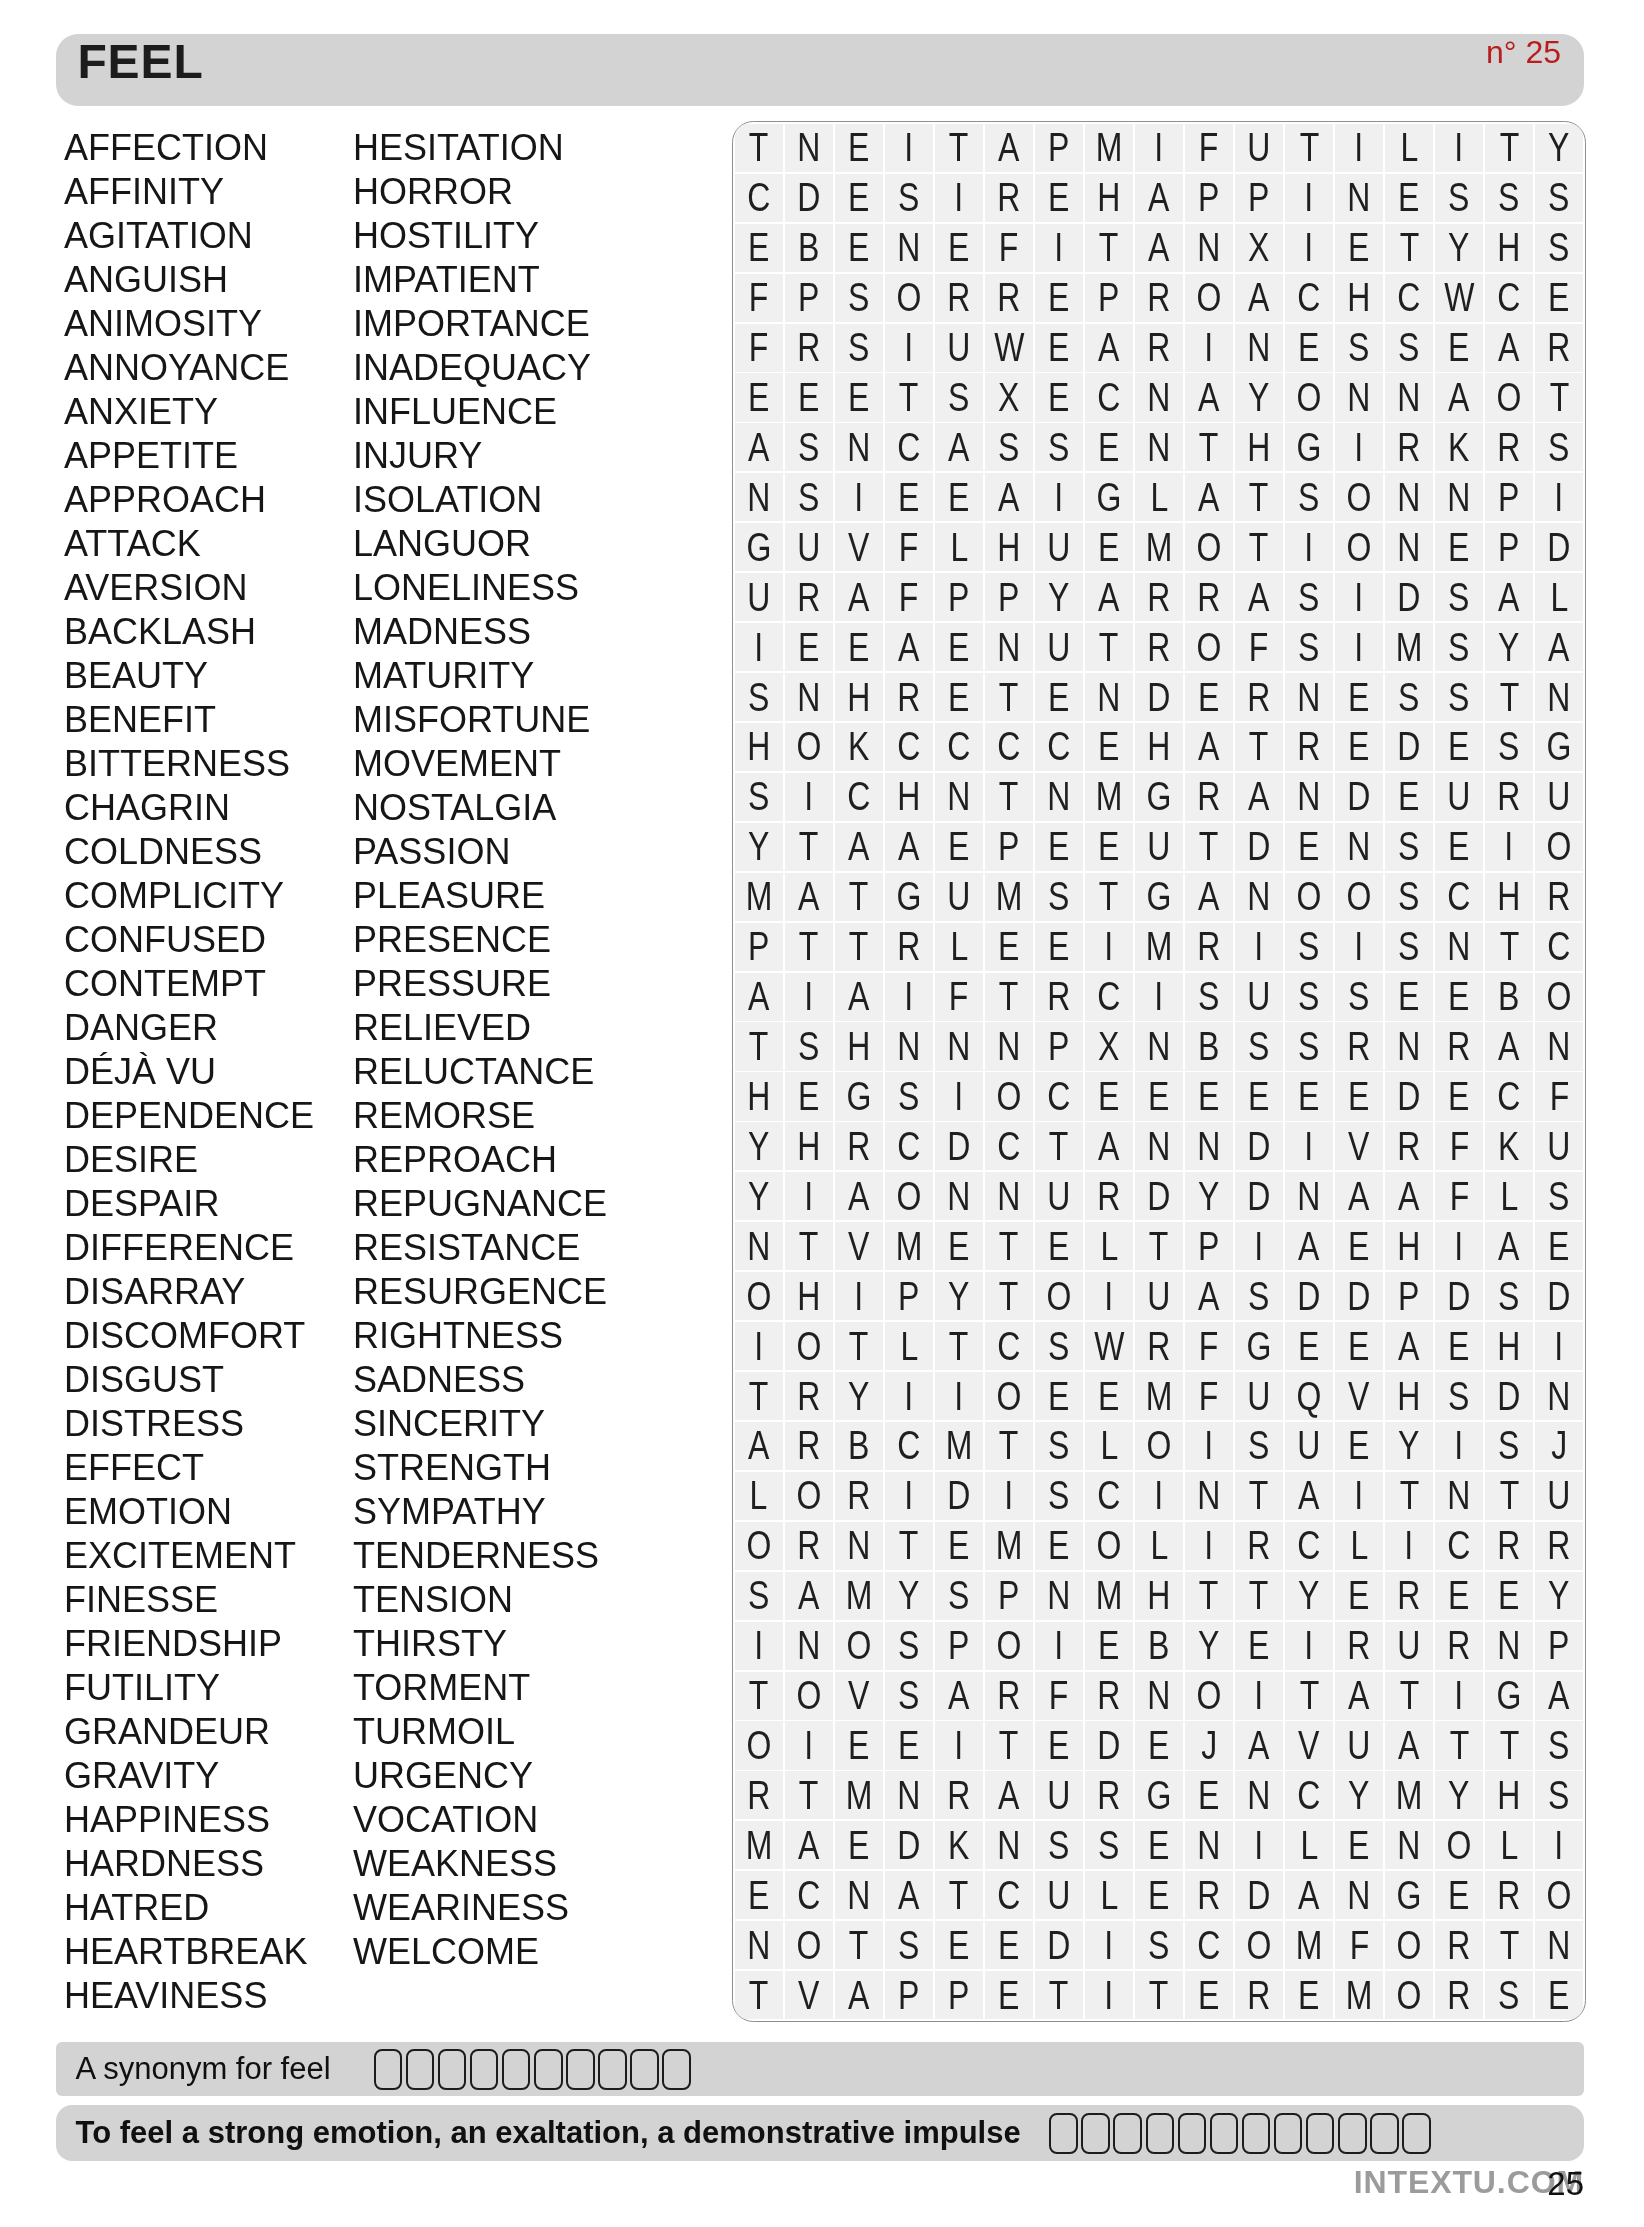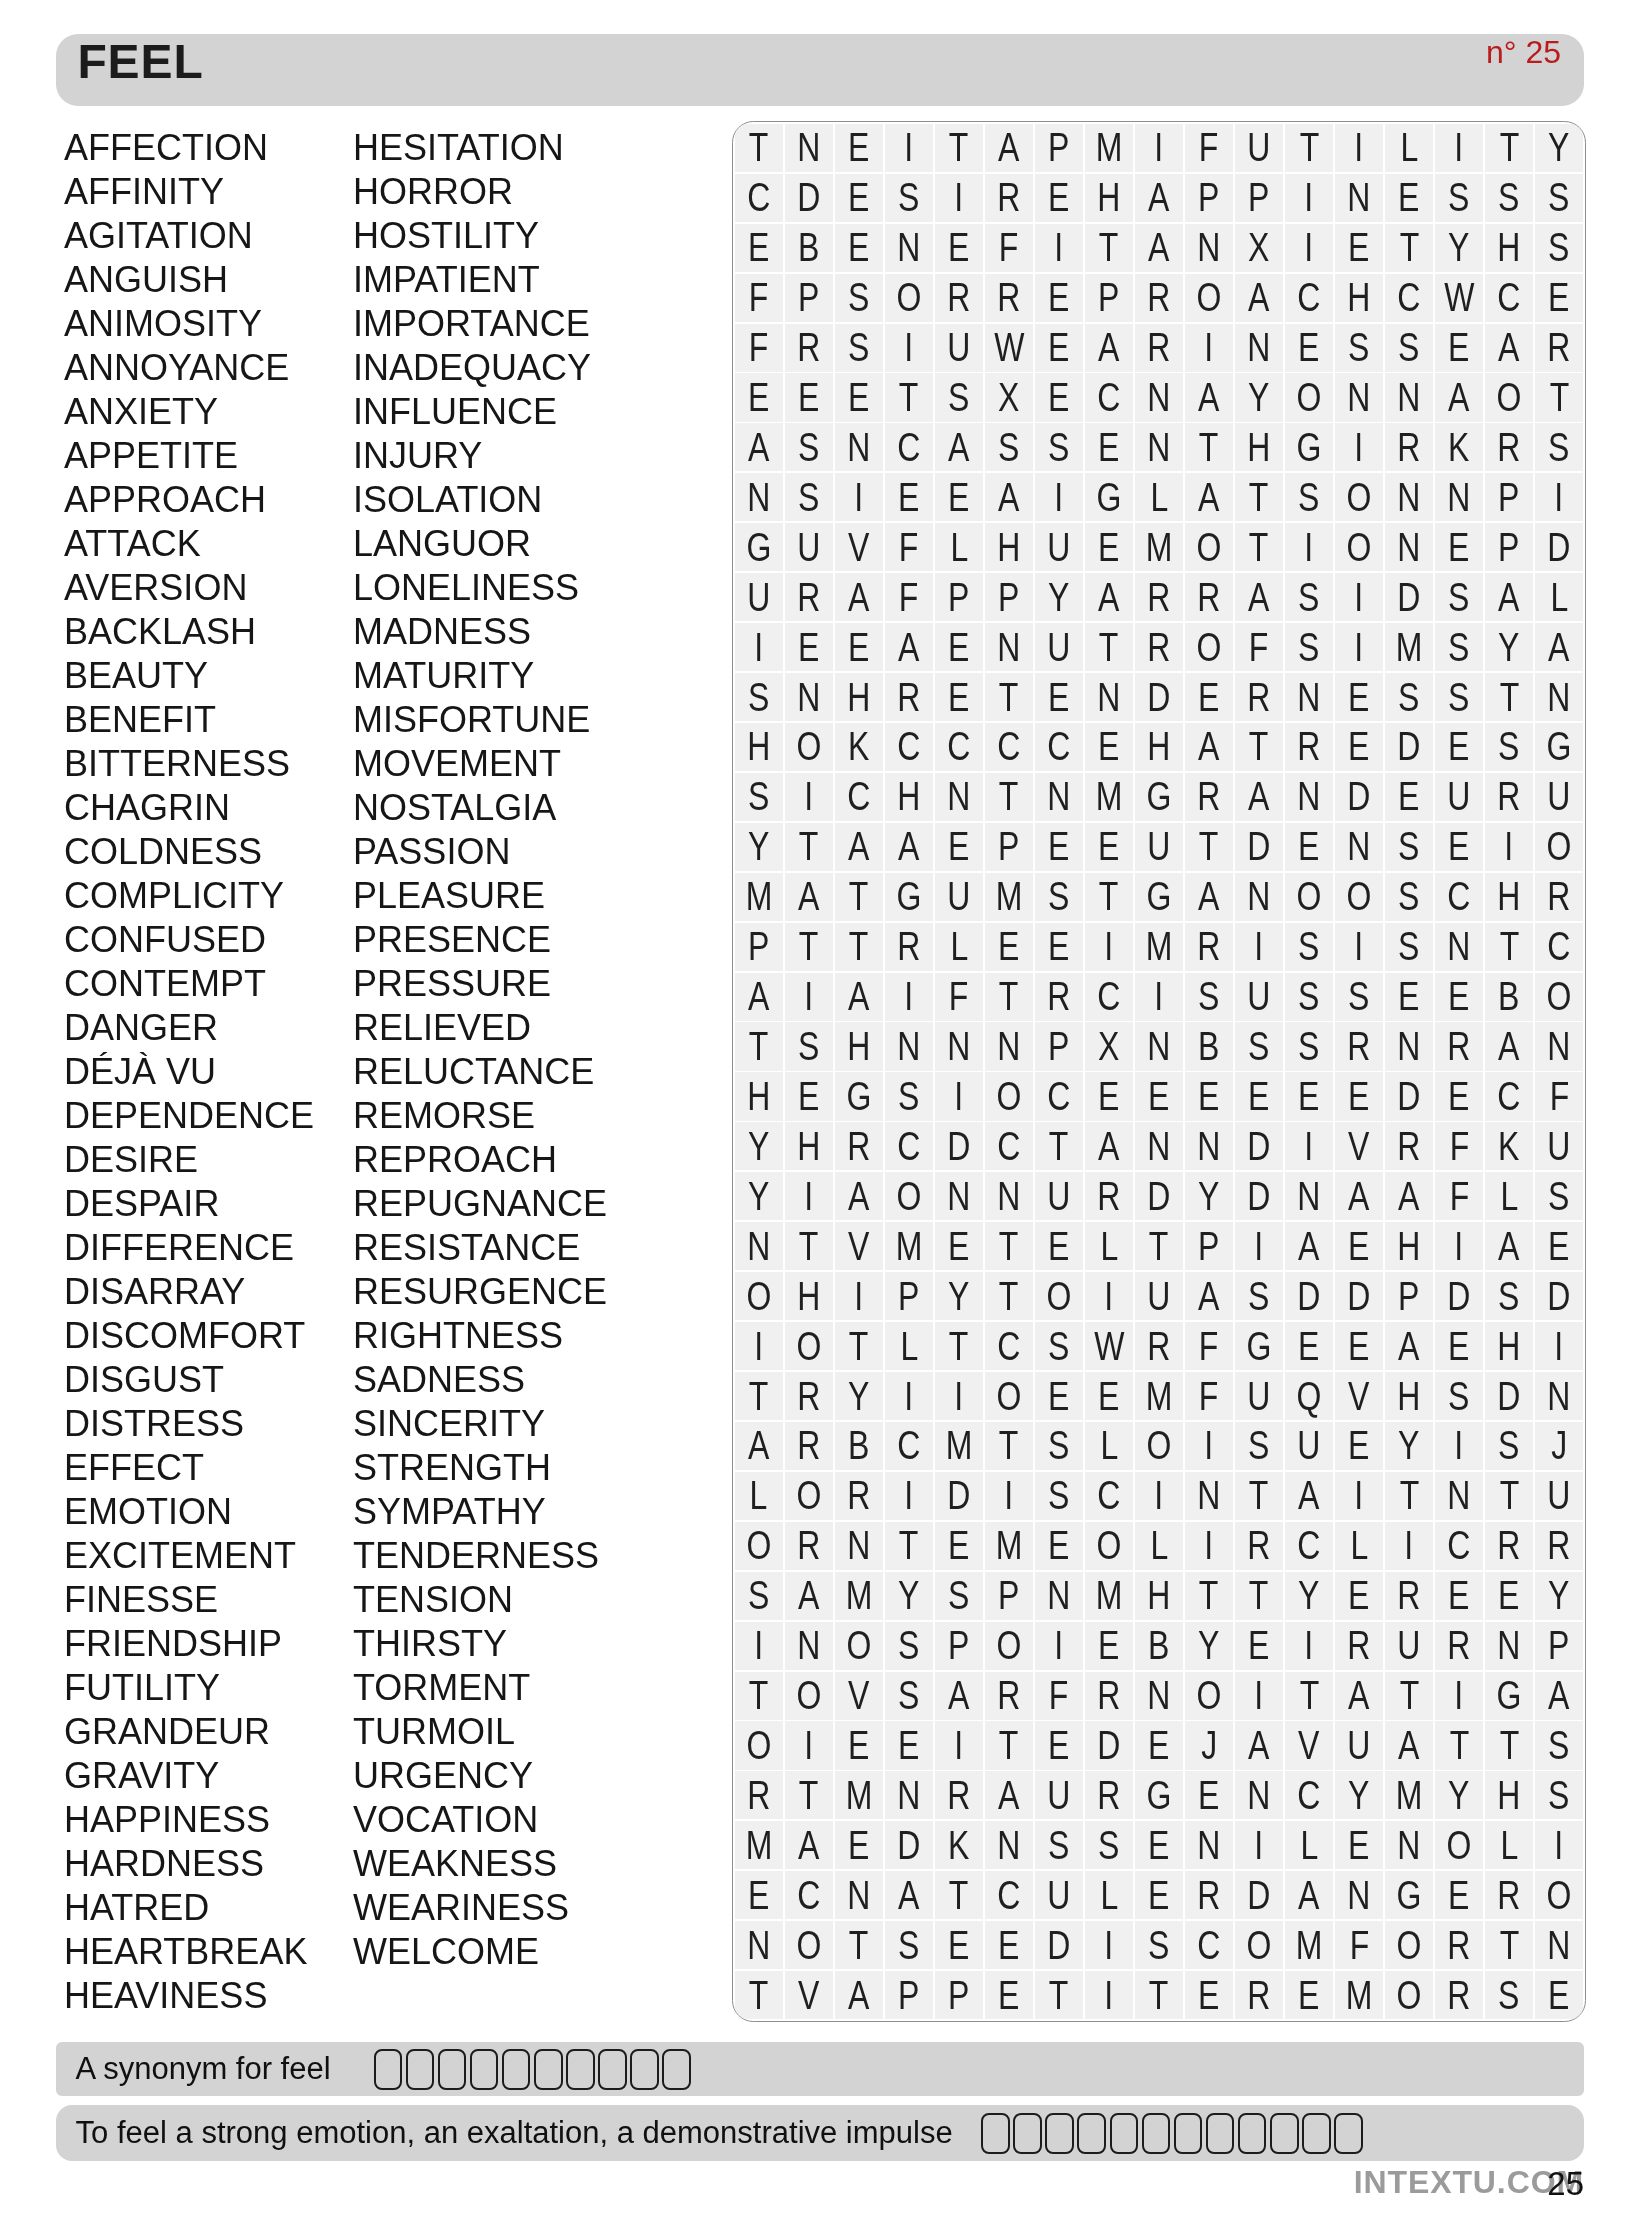--- a/index.html
+++ b/index.html
@@ -35,21 +35,21 @@
     font-size:41px;color:#1f1f1f;transform:scaleX(.78);
     line-height:1;display:inline-block;
   }
 
   
   .cluebar{
     position:absolute;left:56px;width:1528px;background:#d3d3d3;border-radius:16px;
     display:flex;align-items:center;padding:0 19.6px;box-sizing:border-box;
   }
   .bar1{top:2042px;height:54px;border-radius:6px;}
-  .bar2{top:2105px;height:56px;}
+  .bar2{top:2105px;height:56px;font-weight:bold;}
   .cluetext{font-size:31px;color:#101010;white-space:nowrap;}
   .boxes{display:flex;align-items:center;}
   .bar1 .boxes{margin-left:43px;}
   .bar2 .boxes{margin-left:28.5px;}
   .abox{
     width:28.5px;height:41px;border:2.7px solid #1c1c1c;border-radius:8px;
     margin-right:3.6px;box-sizing:border-box;background:transparent;
   }
 
   

